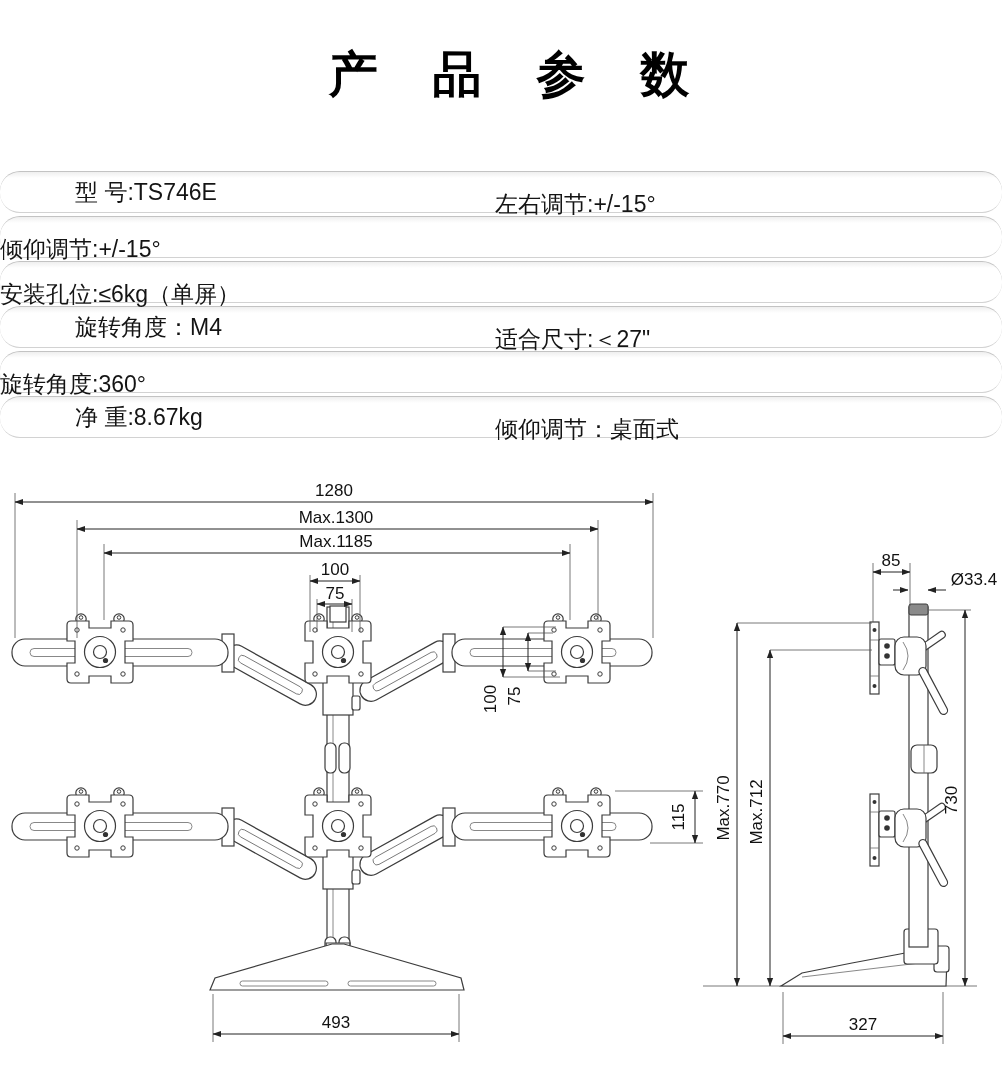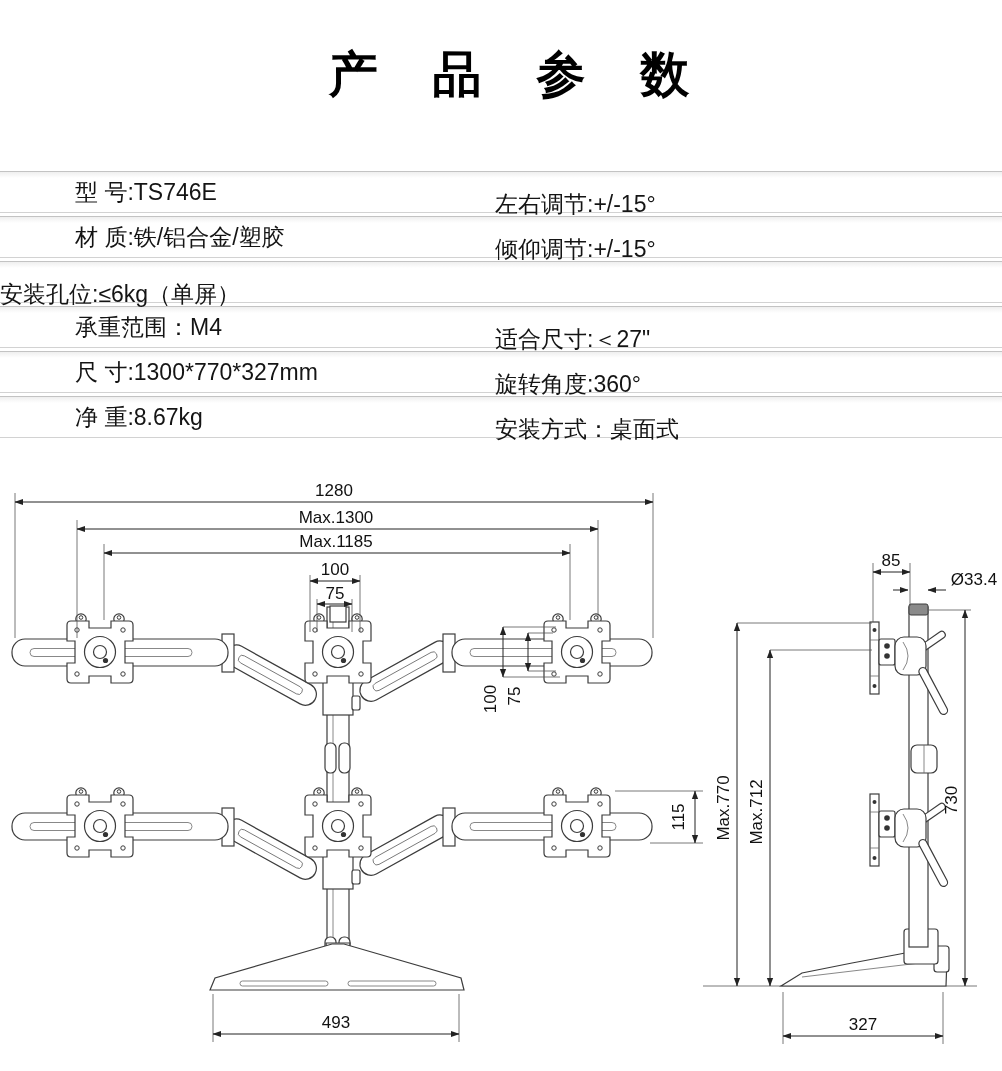--- a/index.html
+++ b/index.html
@@ -3,21 +3,21 @@
 <meta charset="utf-8">
 <style>
   html,body{margin:0;padding:0;background:#fff;}
   .page{position:relative;width:1002px;height:1071px;background:#fff;overflow:hidden;
         font-family:"Liberation Sans","DejaVu Sans",sans-serif;color:#111;}
   .title{position:absolute;top:42px;left:8px;width:100%;text-align:center;
          font-size:49px;font-weight:bold;color:#000;letter-spacing:0.42em;text-indent:0.42em;white-space:nowrap;}
   .spec{position:absolute;top:171px;left:0;width:1002px;}
   .spec-row{display:flex;align-items:center;height:40px;margin-bottom:3px;
             border-top:1px solid #c3c3c3;border-bottom:1px solid #d2d2d2;
-            background:linear-gradient(180deg,#efefef 0,#ffffff 6px,#ffffff 100%);}
+            background:linear-gradient(180deg,#efefef 0,#ffffff 6px,#ffffff 100%);border-radius:20px;}
   .cell{font-size:23px;color:#141414;white-space:nowrap;}
   .cell.l{width:495px;padding-left:75px;box-sizing:border-box;}
   .cell.r{flex:1;margin-top:25px;}
   .drawing{position:absolute;top:470px;left:0;}
   .s  {fill:#fff;stroke:#3c3c3c;stroke-width:1.2;}
   .sg {fill:#8a8a8a;stroke:#3c3c3c;stroke-width:1;}
   .sn {fill:none;stroke:#3c3c3c;stroke-width:1.2;}
   .si {fill:none;stroke:#6a6a6a;stroke-width:0.8;}
   .dim{stroke:#222;stroke-width:1;fill:none;}
   .ext{stroke:#555;stroke-width:0.8;fill:none;}
@@ -31,37 +31,35 @@
 <div class="page">
 
   <div class="title">产 品 参 数</div>
 
   <div class="spec">
     <div class="spec-row">
       <span class="cell l">型  号:TS746E</span>
       <span class="cell r">左右调节:+/-15°</span>
     </div>
     <div class="spec-row">
-      <span class="cell l">材  质:铁/铝合金/塑胶</span>
       <span class="cell r">倾仰调节:+/-15°</span>
     </div>
     <div class="spec-row">
       <span class="cell r">安装孔位:≤6kg（单屏）</span>
     </div>
     <div class="spec-row">
-      <span class="cell l">承重范围：M4</span>
+      <span class="cell l">旋转角度：M4</span>
       <span class="cell r">适合尺寸:＜27"</span>
     </div>
     <div class="spec-row">
-      <span class="cell l">尺  寸:1300*770*327mm</span>
       <span class="cell r">旋转角度:360°</span>
     </div>
     <div class="spec-row">
       <span class="cell l">净  重:8.67kg</span>
-      <span class="cell r">安装方式：桌面式</span>
+      <span class="cell r">倾仰调节：桌面式</span>
     </div>
   </div>
 
   <svg class="drawing" width="1002" height="601" viewBox="0 470 1002 601" xmlns="http://www.w3.org/2000/svg">
     <defs>
       <marker id="ar" viewBox="0 0 10 10" refX="9.5" refY="5" markerWidth="8.5" markerHeight="8.5" orient="auto-start-reverse">
         <path d="M0,1.3 L10,5 L0,8.7 Z" fill="#222"></path>
       </marker>
       <g id="vesaF">
         <circle cx="-19" cy="-33" r="5.2" class="s"></circle>

